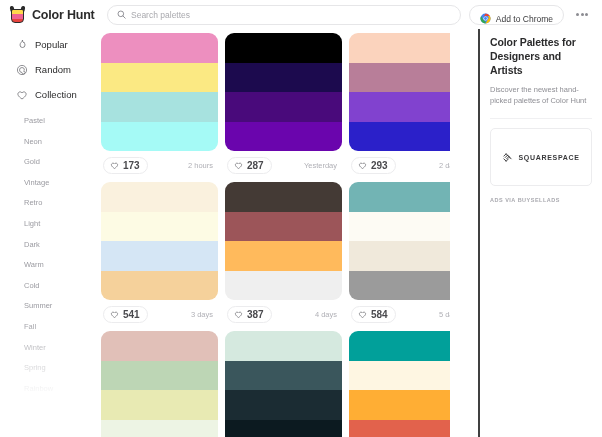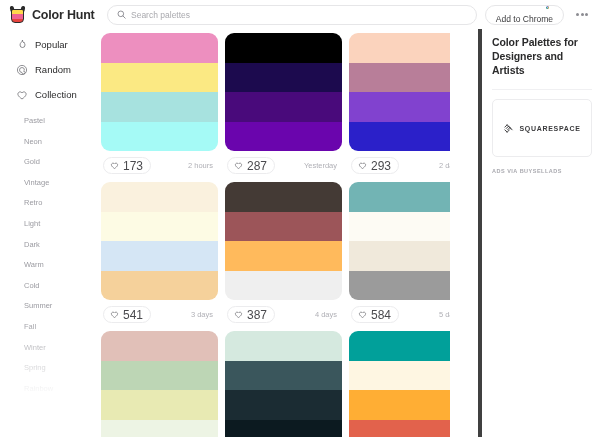--- a/index.html
+++ b/index.html
@@ -49,21 +49,21 @@
     border: none; outline: none; background: transparent;
     font-family: "Liberation Sans", sans-serif;
     font-size: 8.5px; color: #3a3a3c; width: 100%;
   }
   .searchbox input::placeholder { color: #a9a9ae; }
 
   .chrome-btn {
     display: flex; align-items: flex-end; gap: 5px;
     height: 20px; padding: 0 10px;
     border: 1px solid #e6e6e8; border-radius: 11px;
-    background: #fff; cursor: pointer; white-space: nowrap; flex-direction: column;
+    background: #fff; cursor: pointer; white-space: nowrap;
   }
   .chrome-btn span { font-size: 8.5px; color: #3a3a3c; }
   .dots-btn {
     width: 22px; height: 20px; margin-left: 7px;
     display: flex; align-items: center; justify-content: center; gap: 1.5px;
     cursor: pointer; background: transparent; border: none;
   }
   .dots-btn i { width: 3px; height: 3px; border-radius: 50%; background: #8c8c92; display: block; }
 
   
@@ -106,27 +106,27 @@
   .swatches .sw { width: 100%; }
   .card-meta {
     height: 29px; display: flex; align-items: center; justify-content: space-between;
     padding: 0 2px;
   }
   .like-btn {
     display: flex; align-items: center; gap: 4px;
     height: 17px; padding: 0 7px 0 6px;
     border: 1px solid #ececee; border-radius: 9px; background: #fff; cursor: pointer;
   }
-  .like-btn .cnt { font-size: 12px; color: #4a4a4e; font-weight: normal; }
+  .like-btn .cnt { font-size: 10px; color: #4a4a4e; font-weight: bold; }
   .time { font-size: 7.5px; color: #b0b0b6; padding-right: 3px; white-space: nowrap; }
 
   
   .rightpanel {
     width: 124px; min-width: 124px;
-    border-left: 4px solid #404040;
+    border-left: 2px solid #404040;
     padding: 6px 10px 17px 10px;
     margin-left: 28px;
   }
   .rp-title { font-size: 10.5px; font-weight: bold; color: #2b2b2c; line-height: 14px; letter-spacing: -0.1px; }
   .rp-sub { font-size: 7.5px; color: #8e8e94; line-height: 11px; margin-top: 7px; }
   .rp-rule { height: 1px; background: #f0f0f2; margin: 12px 0 9px 0; }
   .ad-box {
     height: 58px; border: 1px solid #ececee; border-radius: 5px;
     display: flex; align-items: center; justify-content: center; gap: 5px;
     cursor: pointer; background: #fff;
@@ -352,20 +352,21 @@
               <div class="sw" style="background: rgb(254, 246, 226); height: 25%;"></div>
               <div class="sw" style="background: rgb(255, 174, 52); height: 25%;"></div>
               <div class="sw" style="background: rgb(226, 98, 76); height: 25%;"></div>
             </div>
           </div>
         </div>
     </div>
 
     <div class="rightpanel">
       <div class="rp-title">Color Palettes for Designers and Artists</div>
+      <div class="rp-sub">Discover the newest hand-picked palettes of Color Hunt</div>
       <div class="rp-rule"></div>
 
       <div class="ad-box">
         <svg width="11" height="11" viewBox="0 0 24 24">
           <g fill="none" stroke="#3a3a3c" stroke-width="2.1" stroke-linecap="round">
             <path d="M4 9 L9 4"></path>
               <path d="M7 12 L12 7"></path>
               <path d="M10 15 L15 10"></path>
             <path d="M15 10 L20 15"></path>
               <path d="M12 7 L17 12"></path>

